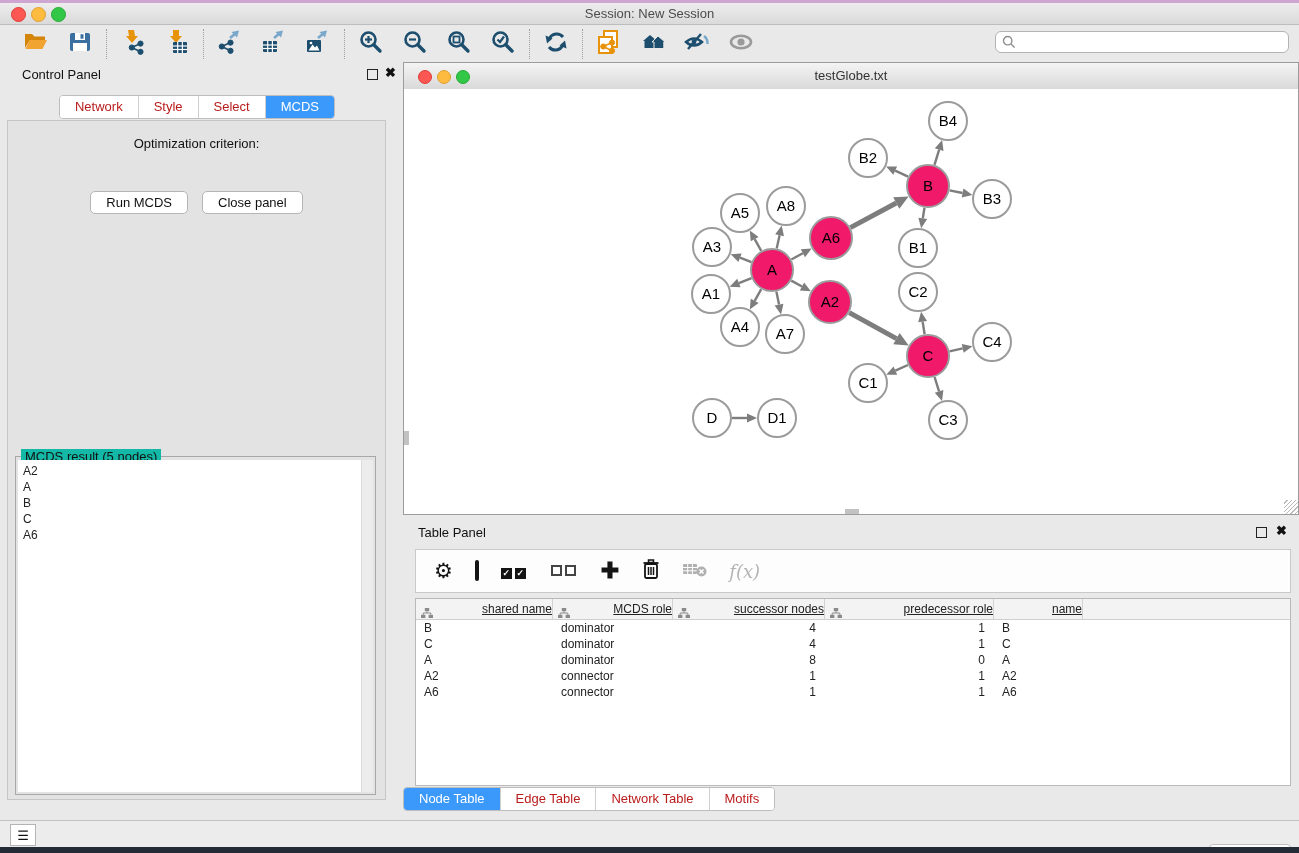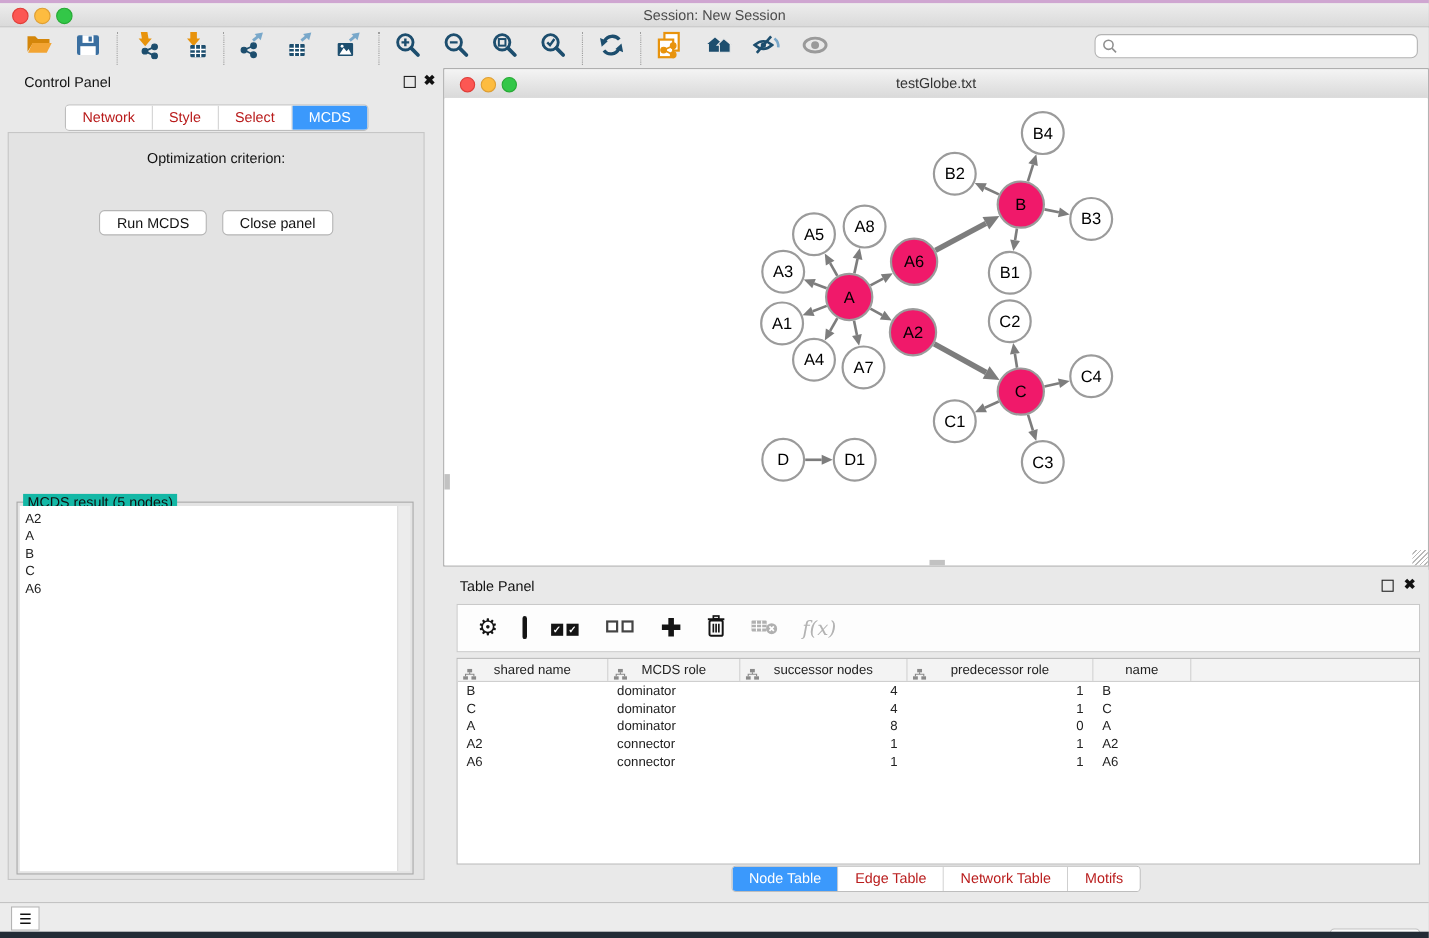--- a/index.html
+++ b/index.html
@@ -82,26 +82,26 @@
   .gear-glyph{font-size:21px;color:#141414;line-height:21px;}
   .col-glyph{width:16px;height:16px;border:2px solid #141414;border-radius:2px;position:relative;}
   .col-glyph::after{content:"";position:absolute;left:50%;top:0;bottom:0;width:2px;background:#141414;}
   .cb{width:11px;height:11px;display:inline-flex;align-items:center;justify-content:center;margin-right:3px;}
   .cb.on{background:#141414;color:#fff;font-size:9px;font-weight:bold;}
   .cb.off{border:2px solid #444;background:#fff;box-sizing:border-box;}
   .plus-glyph{font-size:22px;font-weight:bold;color:#141414;line-height:22px;}
   .datatable{position:absolute;left:12px;right:8px;top:80px;height:188px;background:#fff;
              border:1px solid #b9b9b9;box-sizing:border-box;overflow:hidden;}
   .thead{display:flex;height:20px;background:#f3f3f3;border-bottom:1px solid #cfcfcf;}
-  .th{position:relative;font-size:12px;color:#222;text-align:center;line-height:20px;
-      border-right:1px solid #d2d2d2;box-sizing:border-box;flex:0 0 auto;}
+  .th{position:relative;font-size:12px;color:#222;text-align:right;line-height:20px;
+      border-right:1px solid #d2d2d2;box-sizing:border-box;flex:0 0 auto;text-decoration:underline;}
   .th .colicon{position:absolute;left:5px;top:5px;}
   .trow{display:flex;height:16px;line-height:16px;font-size:12px;}
   .td{box-sizing:border-box;flex:0 0 auto;white-space:nowrap;overflow:hidden;}
-  .tp-tabs{position:absolute;left:0;right:0;bottom:9px;display:flex;justify-content:center;}
+  .tp-tabs{position:absolute;left:0;right:0;bottom:9px;display:flex;justify-content:flex-start;}
   
   .statusbar{position:absolute;left:0;top:820px;width:100%;height:27px;background:#ececec;
              border-top:1px solid #c3c3c3;box-sizing:border-box;}
   .list-btn{position:absolute;left:10px;top:3px;width:24px;height:20px;background:#fff;
             border:1px solid #b4b4b4;display:flex;align-items:center;justify-content:center;
             font-size:13px;color:#111;}
   .mem-btn{position:absolute;right:8px;top:3px;height:20px;background:#fff;border:1px solid #bfbfbf;
            border-radius:4px;display:flex;align-items:center;gap:6px;padding:0 10px;font-size:12px;color:#111;margin-top:20px;}
   .mem-dot{width:11px;height:11px;border-radius:50%;background:var(--memgreen,#1faf4b);}
   .desktop-bottom{position:absolute;left:0;bottom:0;width:100%;height:6px;background:#232c36;}

